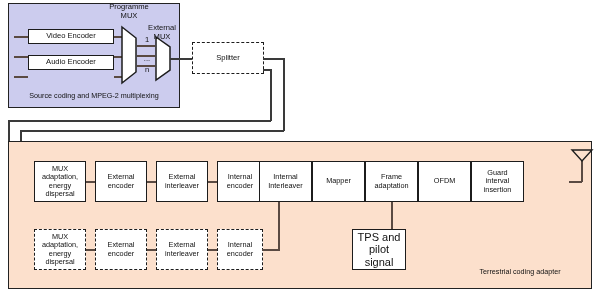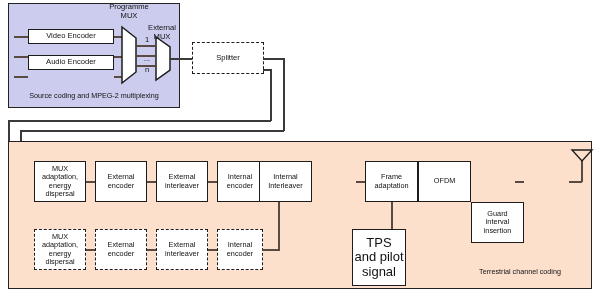--- a/index.html
+++ b/index.html
@@ -129,28 +129,31 @@
 interleaver</span>
   </div>
   <div class="blk" style="left:217px;top:161px;width:46px;height:41px;">
     <span style="white-space: pre-line;">Internal
 encoder</span>
   </div>
   <div class="blk" style="left:259px;top:161px;width:53px;height:41px;">
     <span style="white-space: pre-line;">Internal
 Interleaver</span>
   </div>
+  <div class="blk" style="left:312px;top:161px;width:53px;height:41px;">
+    <span>Mapper</span>
+  </div>
   <div class="blk" style="left:418px;top:161px;width:53px;height:41px;">
     <span>OFDM</span>
   </div>
   <div class="blk" style="left:365px;top:161px;width:53px;height:41px;">
     <span style="white-space: pre-line;">Frame
 adaptation</span>
   </div>
-  <div class="blk" style="left:471px;top:161px;width:53px;height:41px;margin-top:41px;">
+  <div class="blk" style="left:471px;top:161px;width:53px;height:41px;">
     <span style="white-space: pre-line;">Guard
 interval
 insertion</span>
   </div>
 
   <div class="w wh" style="left:569px;top:181px;width:13px;"></div>
   <div class="w wv" style="left:581px;top:160px;height:22px;"></div>
   <svg class="ant" style="left:571px;top:149px;" width="22" height="13">
     <polygon points="1,1 21,1 11,12" fill="#fce0cc" stroke="#1c1c1c" stroke-width="1.4"></polygon>
   </svg>
@@ -175,20 +178,20 @@
   </div>
 
   <div class="w wh" style="left:86px;top:249px;width:9px;"></div>
   <div class="w wh" style="left:147px;top:249px;width:9px;"></div>
   <div class="w wh" style="left:208px;top:249px;width:9px;"></div>
 
   <div class="w wh" style="left:262px;top:249px;width:18px;"></div>
   <div class="w wv" style="left:278px;top:202px;height:49px;"></div>
 
   <div class="w wv" style="left:391px;top:202px;height:28px;"></div>
-  <div class="blk" style="left:352px;top:229px;width:54px;height:57px;font-size:13px;">
+  <div class="blk" style="left:352px;top:229px;width:54px;height:41px;font-size:11px;">
     <span style="white-space: pre-line;">TPS and pilot
 signal</span>
   </div>
 
-  <div class="lbl small" style="left:455px;top:268px;width:130px;text-align:center;">Terrestrial channel coding</div>
+  <div class="lbl small" style="left:455px;top:268px;width:130px;text-align:center;">Terrestrial coding adapter</div>
 
 </div>
 
 </body></html>

